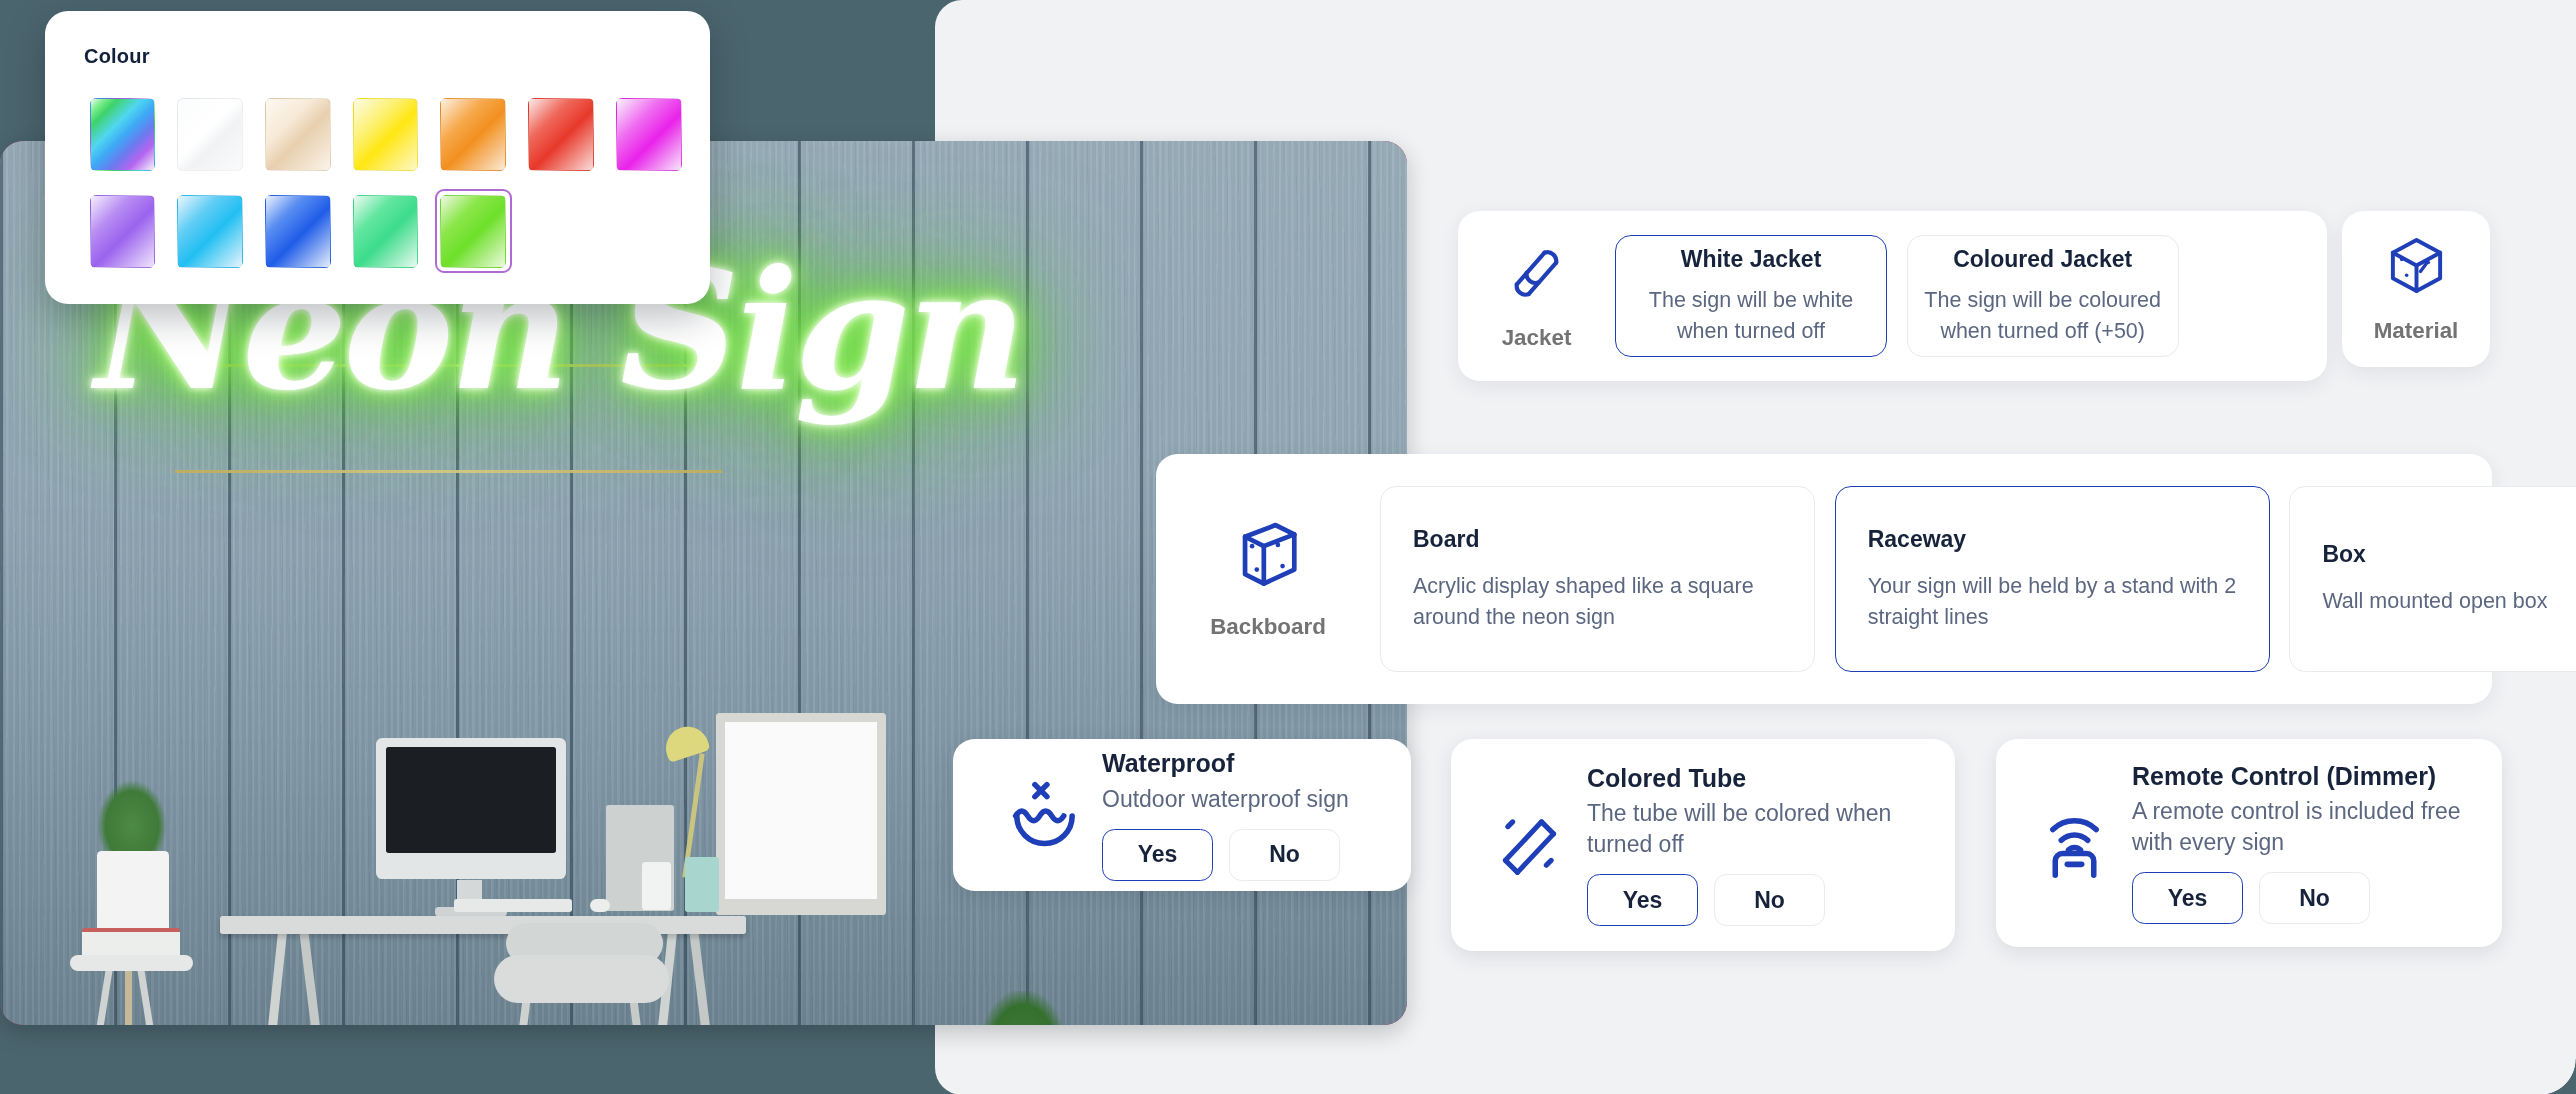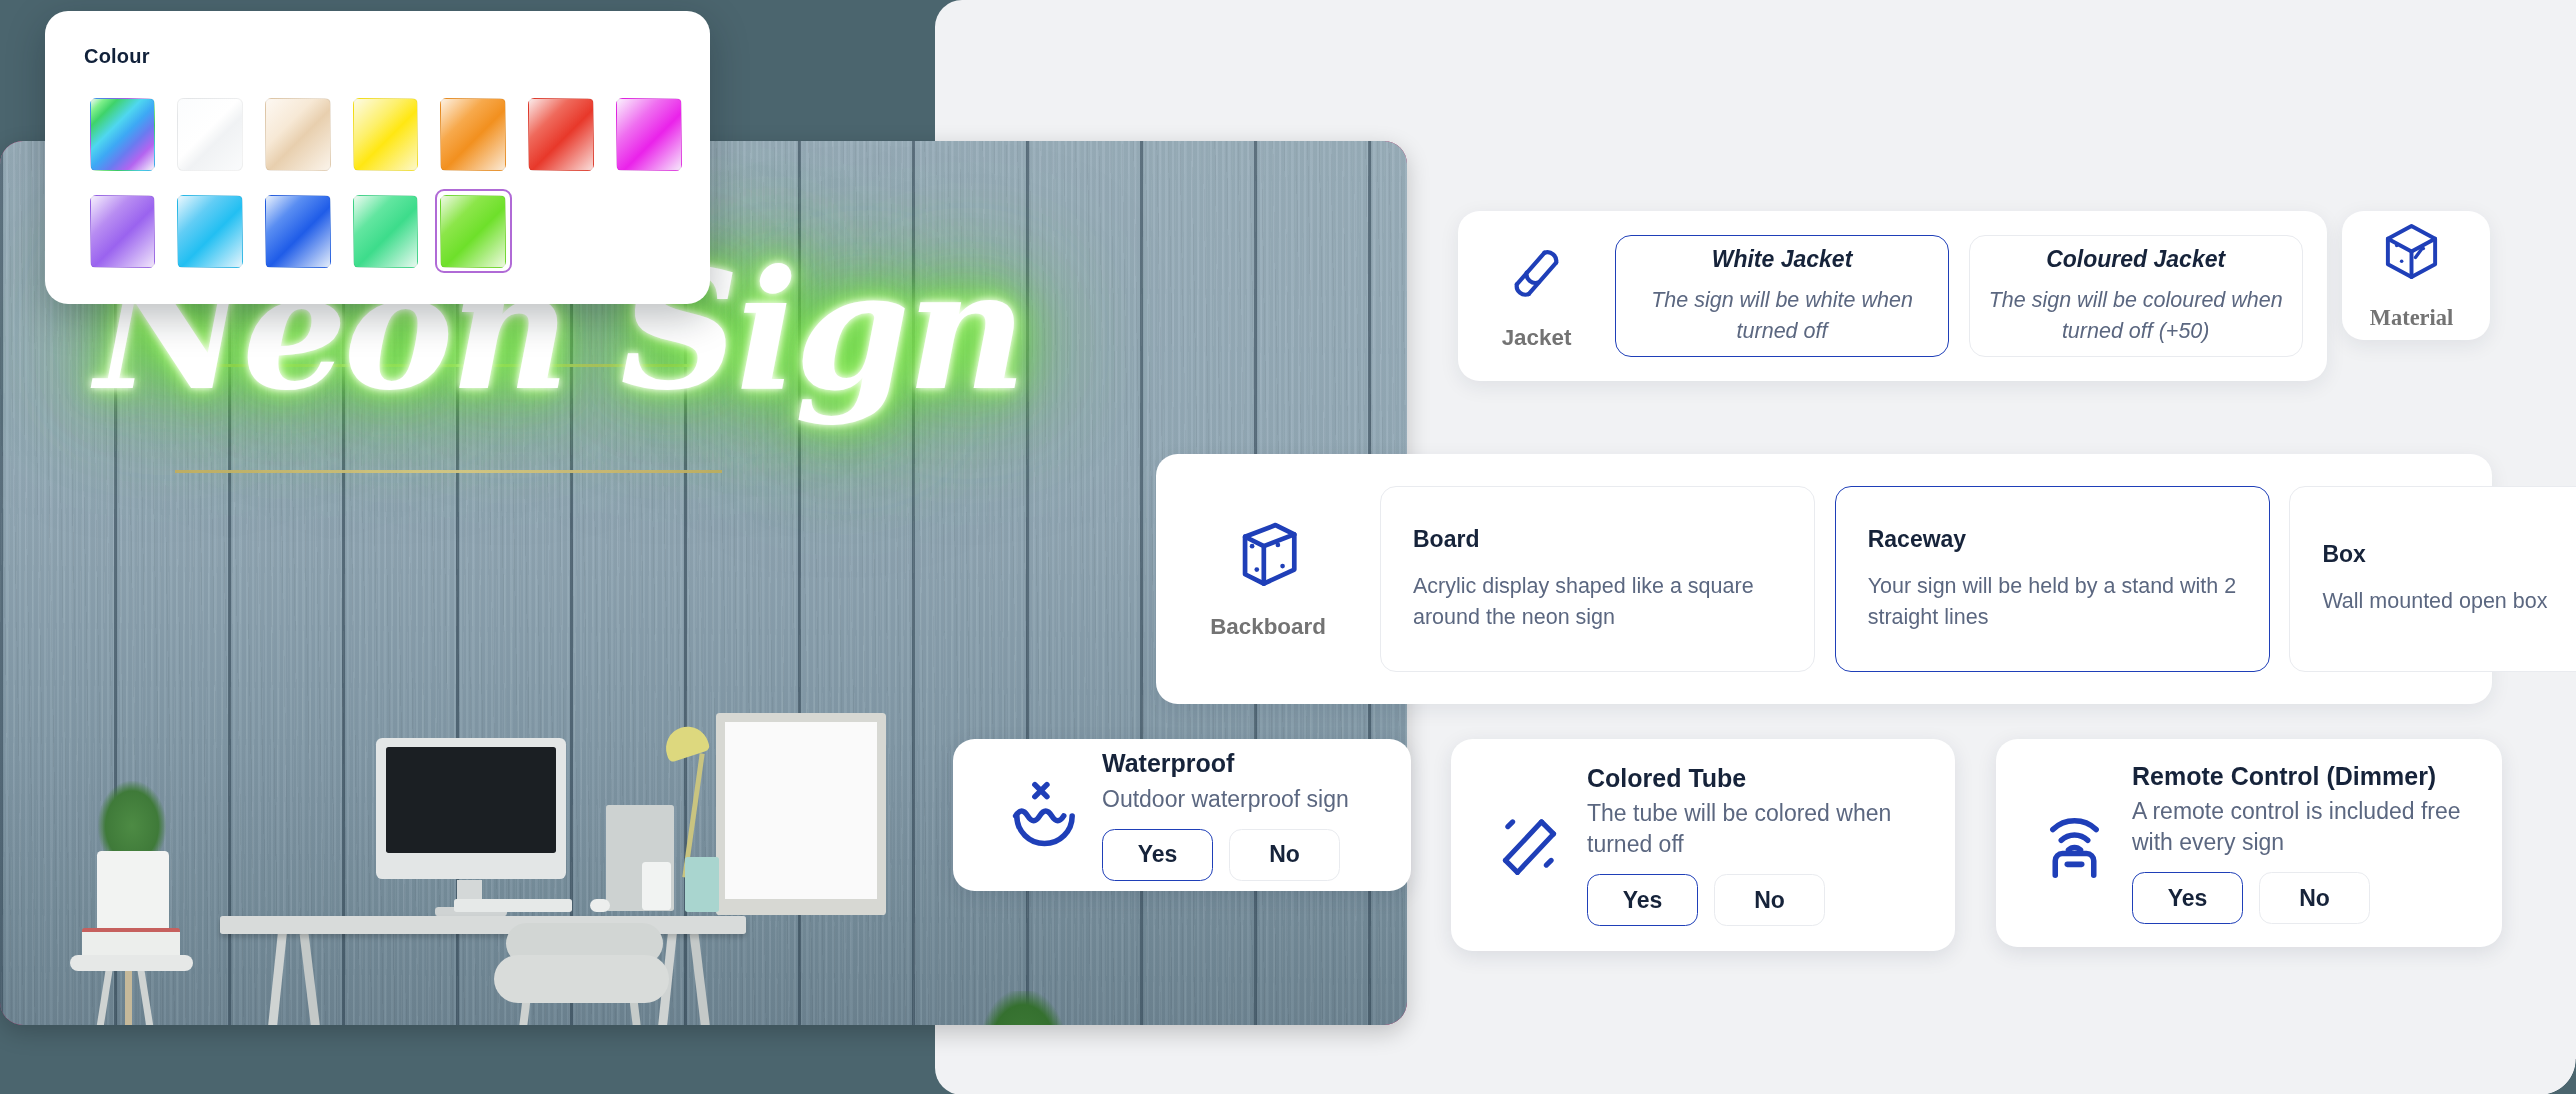--- a/index.html
+++ b/index.html
@@ -179,25 +179,25 @@
     background:#fff;
     display:flex; flex-direction:column;
     justify-content:center;
   }
   .choice.selected{ border-color:#1f3fb8; }
   .choice .c-title{ font-size:23px; font-weight:700; color:#16233a; }
   .choice .c-desc{ font-size:21.5px; color:#5b6780; line-height:1.42; }
 
   
   #card-jacket{ left:1458px; top:211px; width:869px; height:170px; }
-  #card-jacket .choice{ width:334px; height:122px; align-items:center; text-align:center; padding:0 14.3px;font-style:italic;}
+  #card-jacket .choice{ width:272px; height:122px; align-items:center; text-align:center; padding:0 14.3px;}
   #card-jacket .c-title{ margin-bottom:12.5px; }
 
   
-  #card-material{ left:2342px; top:211px; width:148px; height:129px; justify-content:flex-end;font-family:Liberation Serif, serif; }
+  #card-material{ left:2342px; top:211px; width:148px; height:156px; justify-content:center; }
 
   
   #card-backboard{ left:1156px; top:454px; width:1336px; height:250px; }
   #card-backboard .icon-col{ width:224px; }
   #card-backboard .choice{ width:435px; height:186px; padding:0 32px; align-items:flex-start; text-align:left;}
   #card-backboard .c-title{ margin-bottom:18px; }
 
   
   .yn-card{
     position:absolute; background:#fff; border-radius:21.5px;

